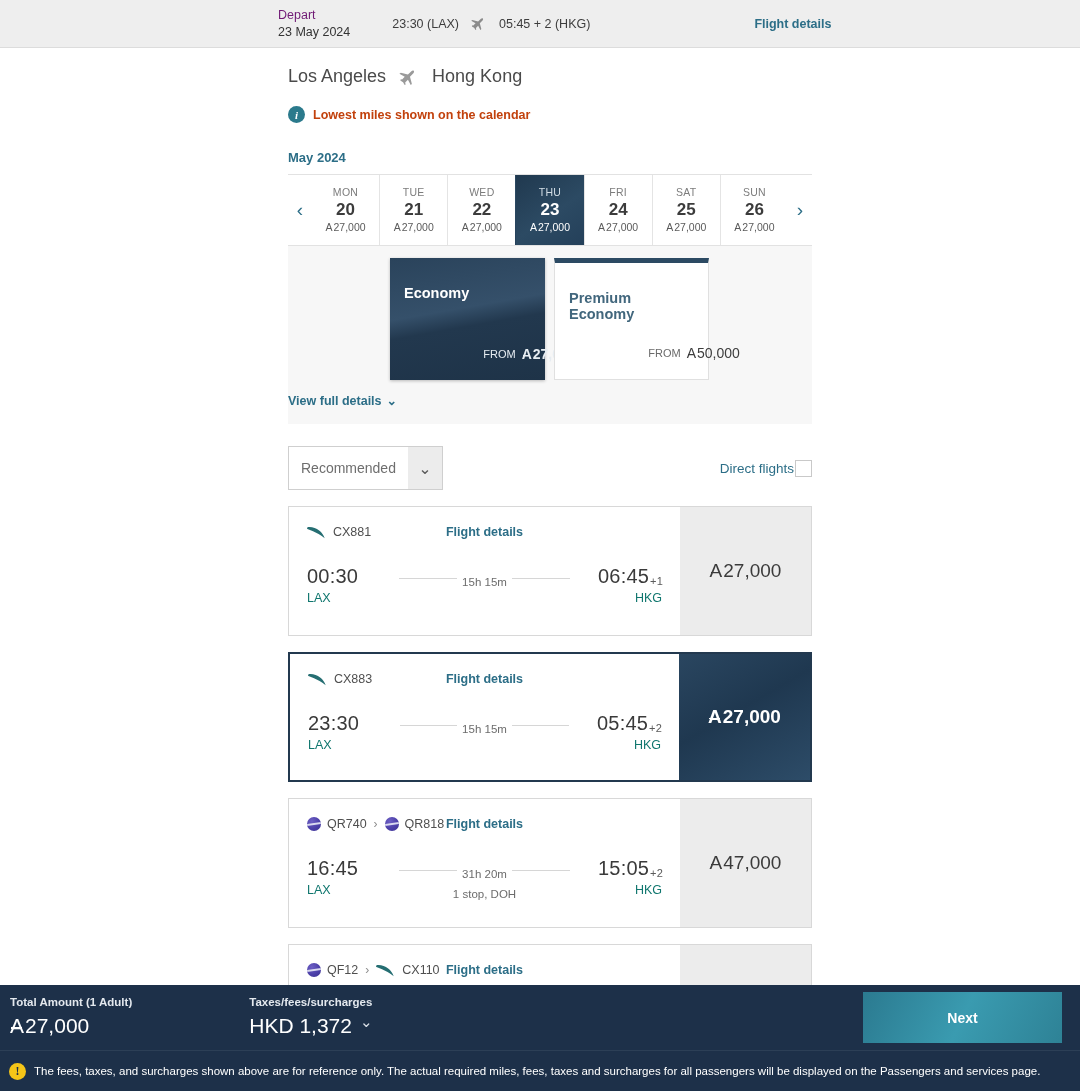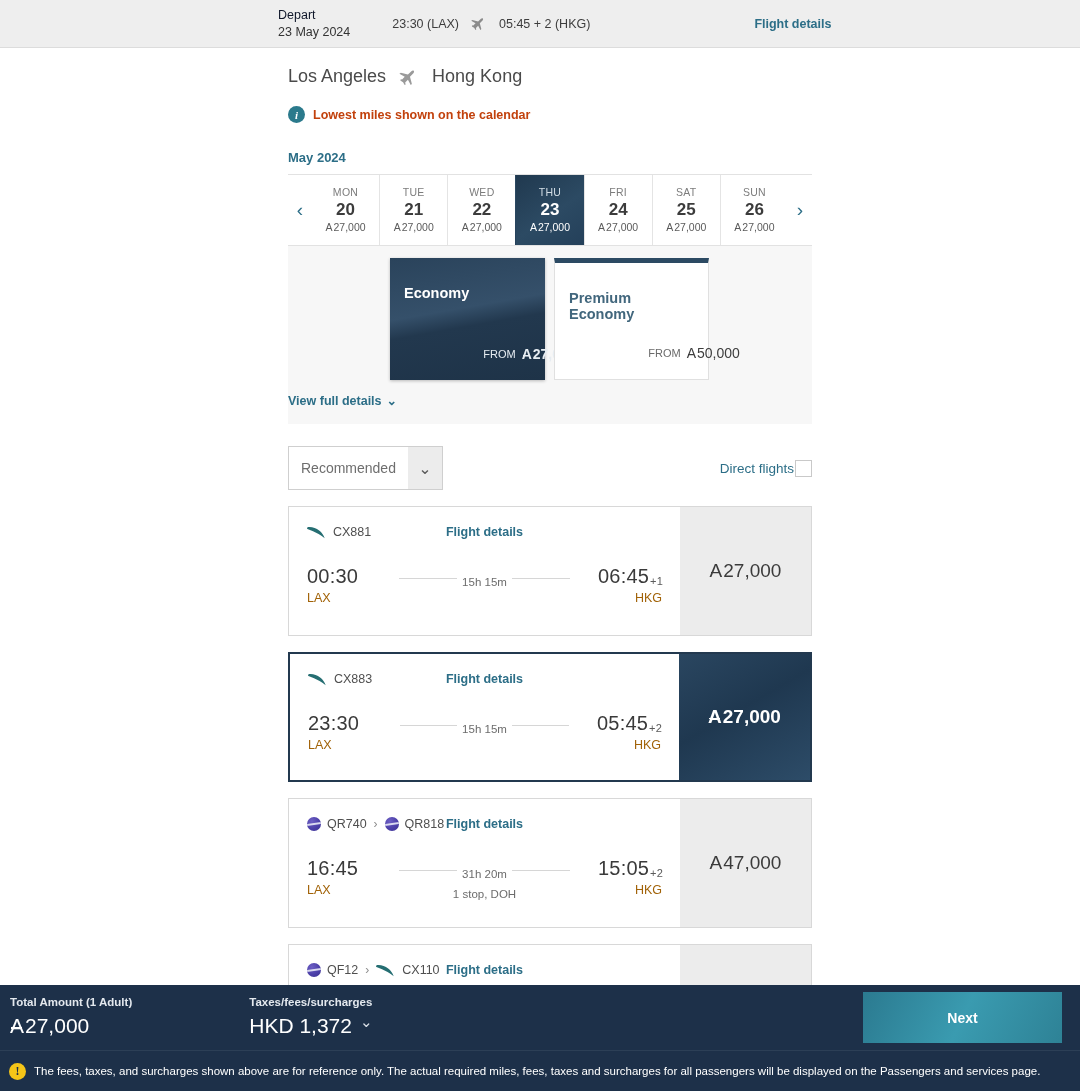--- a/index.html
+++ b/index.html
@@ -10,21 +10,21 @@
     overflow: hidden;
   }
   .page { position: relative; width: 1080px; height: 1091px; background:#fff; }
 
   
   .topbar {
     height: 48px; background: #eeeeee; border-bottom: 1px solid #dcdcdc;
     display: flex; align-items: center; padding-left: 278px;
   }
   .depart-block { display:flex; flex-direction:column; justify-content:center; line-height:1.35; }
-  .depart-label { font-size: 12.5px; color: #0f172a; }
+  .depart-label { font-size: 12.5px; color: #701a75; }
   .depart-date { font-size: 12.5px; color: #333; }
   .topbar-times {
     display:flex; align-items:center; gap:11px;
     margin-left: 42px; font-size: 12.5px; color:#3d3d3d;
   }
   .plane-sm { width:18px; height:13px; fill:#8b8b8b; }
   .topbar-link {
     margin-left: 164px; font-size: 12.5px; color:#2c6e87; font-weight:bold;
     cursor:pointer;
   }
@@ -160,21 +160,21 @@
   .fdetails {
     font-size:12.5px; color:#2c6e87; font-weight:bold;
     position:absolute; left:0; right:0; text-align:center; pointer-events:none;
   }
   .fdetails span { pointer-events:auto; cursor:pointer; }
   .fc-mid { display:flex; align-items:flex-start; margin-top: 22px; }
   .endpoint { display:flex; flex-direction:column; width: 86px; }
   .endpoint.right { align-items:flex-end; }
   .time { font-size:20px; color:#3a3a3a; letter-spacing:.2px; }
   .time sup { font-size:11px; color:#5a5a5a; vertical-align: baseline; position:relative; top:2px; left:1px; }
-  .apt { font-size:12.5px; color:#a16207; margin-top:3px; }
+  .apt { font-size:12.5px; color:#0f766e; margin-top:3px; }
   .middle { flex:1; position:relative; padding-top: 11px; }
   .dline { position:absolute; left:6px; right:6px; top: 13px; height:1px; background:#d6d6d6; }
   .dur {
     position:relative; text-align:center; font-size:11.5px; color:#6c6c6c;
     display:flex; justify-content:center;
   }
   .dur span { background:#fff; padding: 0 5px; }
   .stops { text-align:center; font-size:11.5px; color:#6c6c6c; margin-top: 8px; }
   .fcard-price {
     width: 131px; background:#ececec;

